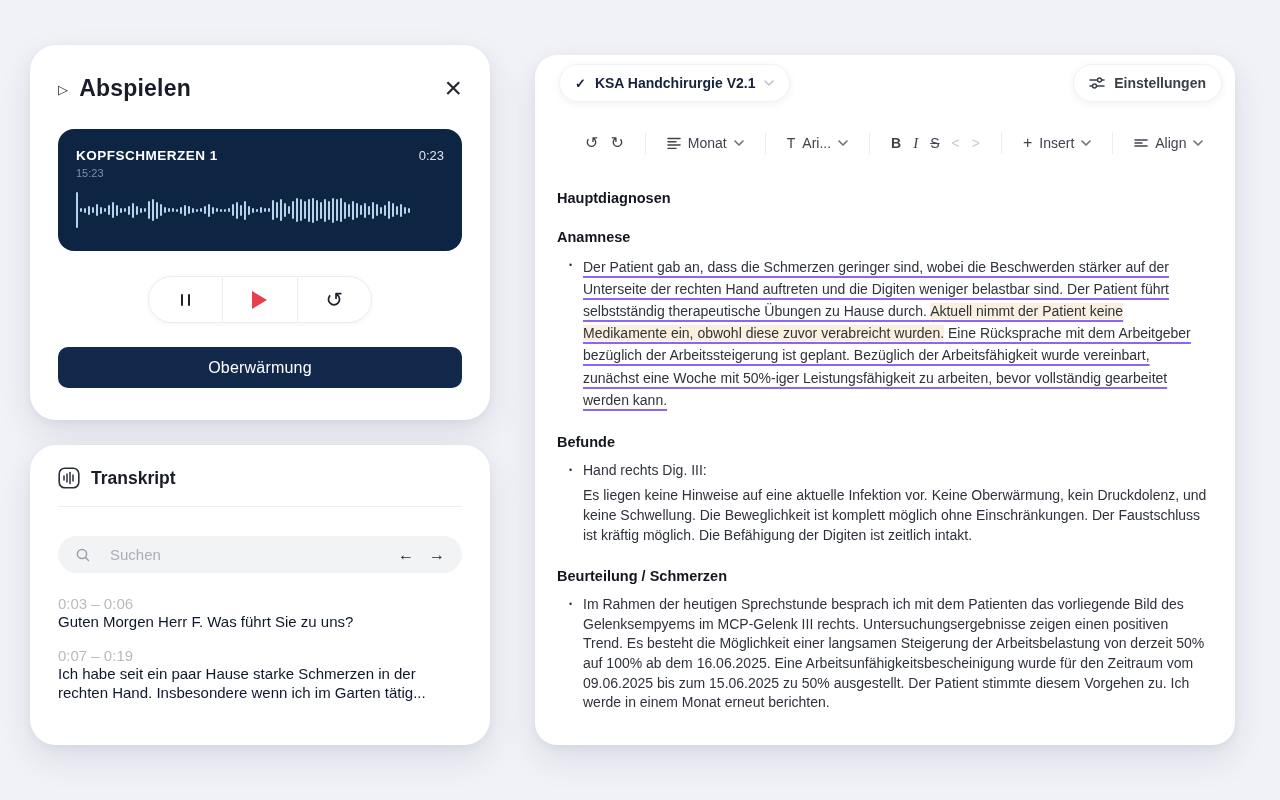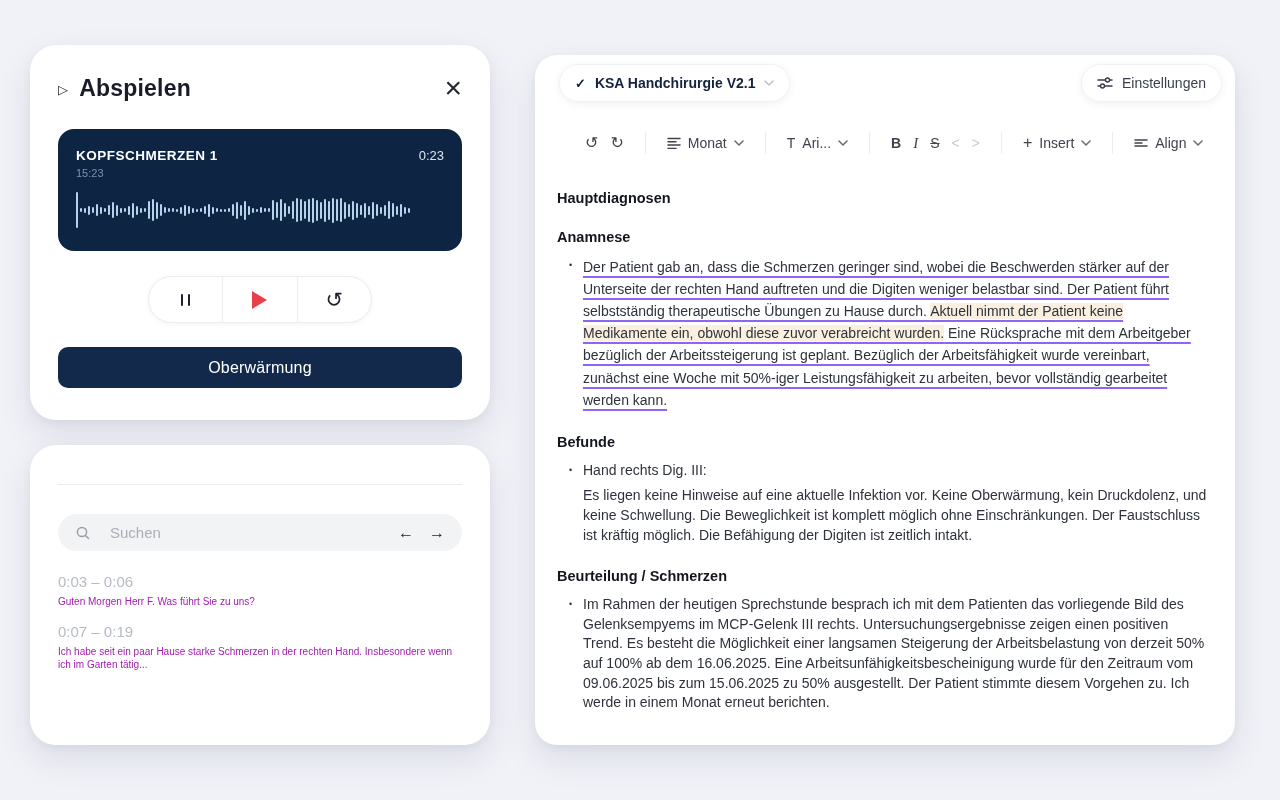--- a/index.html
+++ b/index.html
@@ -49,29 +49,29 @@
   .t-title { font-size:17.5px; font-weight:700; color:#181c28; }
   .t-divider { height:1px; background:#ededf1; margin-top:17px; }
   .search-bar { margin-top:29px; height:37px; background:#f2f3f5; border-radius:19px; display:flex; align-items:center; padding:0 17px; gap:19px; }
   .search-bar input { flex:1; border:none; background:transparent; outline:none; font-size:15px; color:#33363e; font-family:"Liberation Sans",sans-serif; }
   .search-bar input::placeholder { color:#a9aeb8; }
   .search-nav { display:flex; gap:15px; }
   .search-nav button { background:none; border:none; font-size:16px; color:#23262f; cursor:pointer; line-height:1; }
   .entries { margin-top:22px; }
   .entry + .entry { margin-top:15px; }
   .entry-time { color:#b7bbc3; font-size:15px; }
-  .entry-text { color:#a21caf; font-size:10px; line-height:1.3; margin-top:5px; }
+  .entry-text { color:#0f172a; font-size:15px; line-height:1.3; }
 
   
   #editor-panel { left:535px; top:55px; width:700px; height:690px; border-radius:22px; overflow:hidden; }
   .e-head { display:flex; justify-content:space-between; align-items:flex-start; padding:9px 13px 0 24px; }
   .pill-btn { display:flex; align-items:center; gap:9px; height:38px; border-radius:19px; background:#fff; border:1px solid #f0f1f4; box-shadow:0 2px 8px rgba(20,30,60,.06); padding:0 15px; font-size:14px; cursor:pointer; font-family:"Liberation Sans",sans-serif; }
   .template-pill { font-weight:700; color:#15233c; }
   .check-glyph { font-size:13px; color:#15233c; }
-  .settings-pill { color:#393e49; }
+  .settings-pill { color:#393e49;font-weight:bold; }
   .chev { width:10px; height:6px; flex:none; }
   .chev polyline { fill:none; stroke:#bfc4cc; stroke-width:1.6; stroke-linecap:round; stroke-linejoin:round; }
   .chev.dark polyline { stroke:#6b7079; }
 
   .toolbar { display:flex; align-items:center; margin-top:30px; padding-left:44px; font-size:14px; color:#3e434d; }
   .tb-gap { width:1px; height:22px; background:#ececf1; margin:0 15px; }
   .tb-btn { background:none; border:none; display:flex; align-items:center; gap:7px; font-size:14px; color:#3e434d; cursor:pointer; font-family:"Liberation Sans",sans-serif; padding:0 6px; }
   .tb-glyph { font-size:16px; line-height:1; }
   .tb-b { font-weight:700; }
   .tb-i { font-style:italic; font-family:"Liberation Serif",serif; font-size:15px; }
@@ -215,20 +215,30 @@
         <button class="ctrl">
           <span class="restart-glyph">↺</span>
         </button>
       </div>
     </div>
 
     <button class="confirm-btn">Oberwärmung</button>
   </section>
 
   <section class="card" id="transcript-card">
+    <div class="t-head">
+      <svg width="22" height="22" viewBox="0 0 22 22">
+        <rect x="1.2" y="1.2" width="19.6" height="19.6" rx="5.5" fill="none" stroke="#2a2e38" stroke-width="1.6"></rect>
+        <line x1="6" y1="9" x2="6" y2="13" stroke="#2a2e38" stroke-width="1.5" stroke-linecap="round"></line>
+        <line x1="9" y1="7" x2="9" y2="15" stroke="#2a2e38" stroke-width="1.5" stroke-linecap="round"></line>
+        <line x1="12" y1="5.5" x2="12" y2="16.5" stroke="#2a2e38" stroke-width="1.5" stroke-linecap="round"></line>
+        <line x1="15" y1="8" x2="15" y2="14" stroke="#2a2e38" stroke-width="1.5" stroke-linecap="round"></line>
+      </svg>
+      <span class="t-title">Transkript</span>
+    </div>
     <div class="t-divider"></div>
 
     <div class="search-bar">
       <svg width="16" height="16" viewBox="0 0 16 16">
         <circle cx="7" cy="7" r="4.6" fill="none" stroke="#9aa0ab" stroke-width="1.5"></circle>
         <line x1="10.5" y1="10.5" x2="13.5" y2="13.5" stroke="#9aa0ab" stroke-width="1.5" stroke-linecap="round"></line>
       </svg>
       <input type="text" placeholder="Suchen" style="">
       <div class="search-nav">
         <button>←</button>

